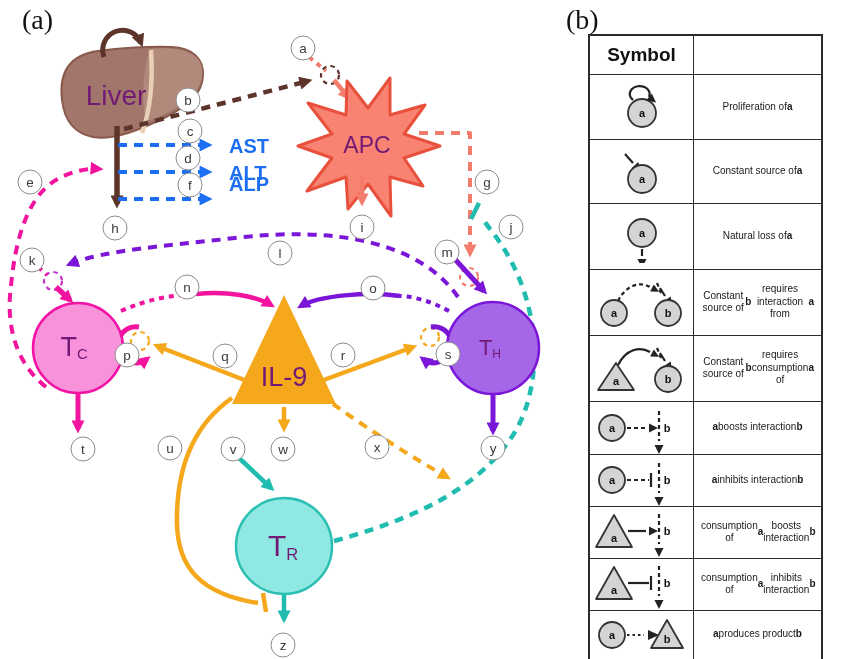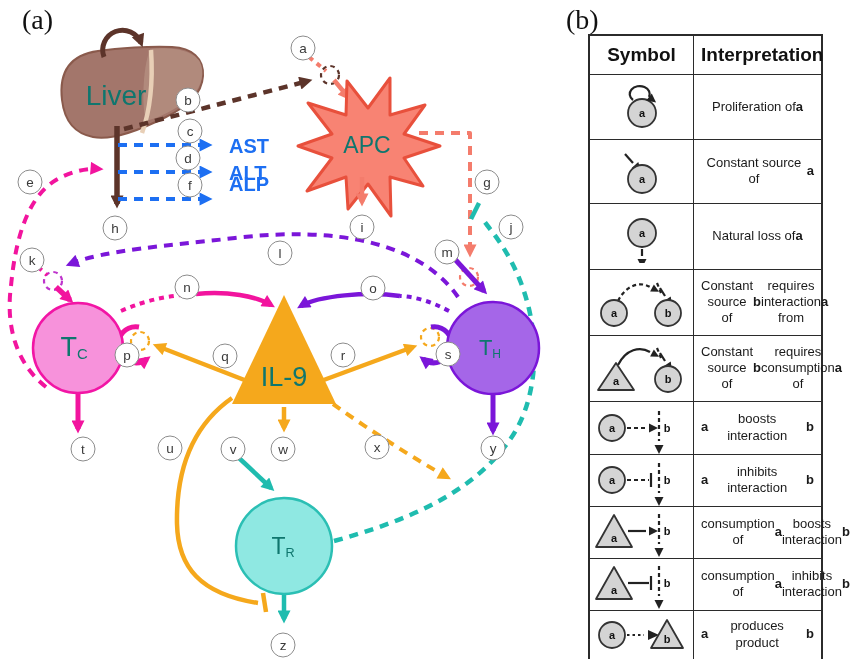--- a/index.html
+++ b/index.html
@@ -6,38 +6,38 @@
   #stage{position:relative;width:850px;height:659px;background:#fff;overflow:hidden;
          font-family:"Liberation Sans","DejaVu Sans",sans-serif;}
   .panel-letter{position:absolute;font-family:"Liberation Serif","DejaVu Serif",serif;
                 font-size:28px;color:#111;}
   svg.diagram{position:absolute;left:0;top:0;}
   .ln{fill:none;stroke-linejoin:round;}
   .dash{stroke-dasharray:9 7;}
   .dash-s{stroke-dasharray:5 5;}
   .dot-c{stroke-dasharray:4.5 4;fill:none;}
   
-  .etext{position:absolute;transform:translate(-50%,-50%);color:#0f766e;white-space:nowrap;
+  .etext{position:absolute;transform:translate(-50%,-50%);color:#701a75;white-space:nowrap;
          text-align:center;line-height:1;}
   .sub{font-size:0.55em;vertical-align:-0.25em;}
   .enz{position:absolute;transform:translate(0,-50%);font-weight:bold;font-size:20px;
        color:var(--blue);white-space:nowrap;}
   
   .nl{position:absolute;width:25px;height:25px;border-radius:50%;background:#fff;
       border:1.6px solid #8C8C8C;color:#3a3a3a;font-size:13.5px;line-height:1;
       display:flex;align-items:center;justify-content:center;
       transform:translate(-50%,-50%);box-sizing:border-box;}
   
   .legend{position:absolute;left:588px;top:34px;width:235px;border:2px solid #2b2b2b;
           box-sizing:border-box;background:#fff;}
   .lrow{display:flex;border-top:1.5px solid #2b2b2b;}
   .lrow:first-child{border-top:none;}
   .lcell{box-sizing:border-box;display:flex;align-items:center;justify-content:center;}
   .lsym{width:104px;border-right:1.5px solid #2b2b2b;flex:none;}
-  .lint{flex:1;text-align:center;font-size:13px;color:#1a1a1a;line-height:1.25;
+  .lint{flex:1;text-align:center;font-size:10px;color:#1a1a1a;line-height:1.25;
         padding:2px 7px;}
   .lhead{height:38px;}
   .lhead .lcell{font-size:19px;font-weight:bold;color:#111;}
   .lsym-shape{fill:#D4D4D4;stroke:#333;stroke-width:1.8;}
   .lsym-line{fill:none;stroke:#222;stroke-width:2.2;}
   .lsym-dash{stroke-dasharray:4 3;}
   .lsym-dot{stroke-dasharray:2.5 3;}
   .lhead-fill{fill:#222;}
   .lt{font-size:11px;font-weight:bold;fill:#111;text-anchor:middle;}
 </style>
@@ -137,21 +137,21 @@
     <path d="M 239,458 L 271,488" class="ln" style="stroke:var(--teal)" stroke-width="4.5" marker-end="url(#mk-teal)"></path>
     <path d="M 284,595 L 284,619" class="ln" style="stroke:var(--teal)" stroke-width="4.5" marker-end="url(#mk-teal)"></path>
   </svg>
 
   <div class="panel-letter" style="left:22px;top:4px">(a)</div>
   <div class="etext" style="left:116px;top:96px;font-size:28px">Liver</div>
   <div class="etext" style="left:367px;top:145px;font-size:23px">APC</div>
   <div class="etext" style="left:284px;top:377px;font-size:27px">IL-9</div>
   <div class="etext" style="left:74px;top:348px;font-size:27px"><span>T</span><span class="sub">C</span></div>
   <div class="etext" style="left:490px;top:349px;font-size:22px"><span>T</span><span class="sub">H</span></div>
-  <div class="etext" style="left:283px;top:547px;font-size:23px"><span>T</span><span class="sub">R</span></div>
+  <div class="etext" style="left:283px;top:547px;font-size:30px"><span>T</span><span class="sub">R</span></div>
   <div class="enz" style="left:229px;top:146px">AST</div>
   <div class="enz" style="left:229px;top:173px">ALT</div>
   <div class="enz" style="left:229px;top:184px">ALP</div>
 
   <div id="labels-layer">
       <div class="nl" style="left: 303px; top: 48px;">a</div>
       <div class="nl" style="left: 188px; top: 100px;">b</div>
       <div class="nl" style="left: 190px; top: 131px;">c</div>
       <div class="nl" style="left: 188px; top: 158px;">d</div>
       <div class="nl" style="left: 30px; top: 182px;">e</div>
@@ -176,21 +176,20 @@
       <div class="nl" style="left: 377px; top: 447px;">x</div>
       <div class="nl" style="left: 493px; top: 448px;">y</div>
       <div class="nl" style="left: 283px; top: 645px;">z</div>
     </div>
 
   <div class="panel-letter" style="left:566px;top:4px">(b)</div>
 
   <div class="legend">
     <div class="lrow lhead">
       <div class="lcell lsym">Symbol</div>
-      <div class="lcell lint">Interpretation</div>
     </div>
 
     <div class="lrow" style="height:63.5px">
       <div class="lcell lsym">
         <svg width="100" height="54" viewBox="0 0 100 54">
           <circle cx="50" cy="33" r="14" class="lsym-shape"></circle>
           <path d="M 41,20 A 10 8 0 1 1 57,17" class="lsym-line"></path>
           <polygon points="0,-4.5 9,0 0,4.5" class="lhead-fill" transform="translate(57,17) rotate(38)"></polygon>
           <text x="50" y="37" class="lt">a</text>
         </svg>

